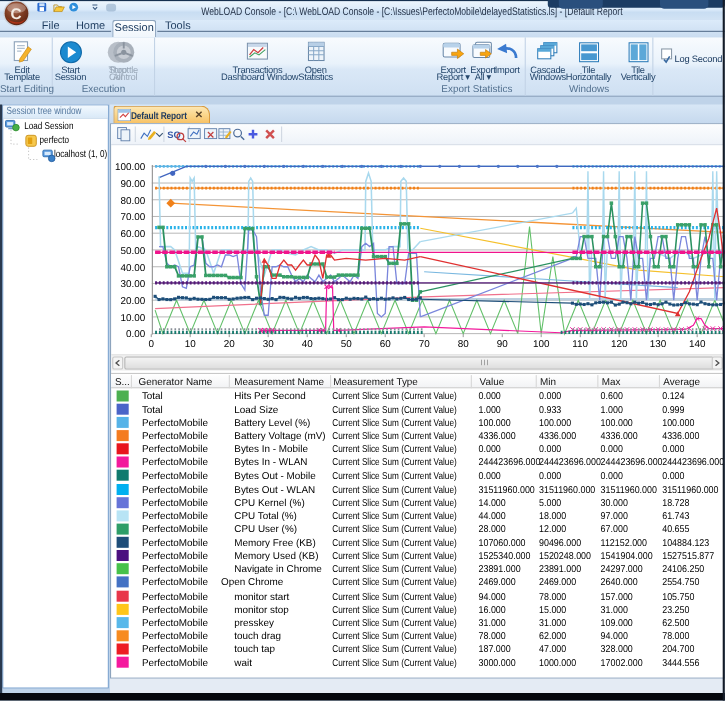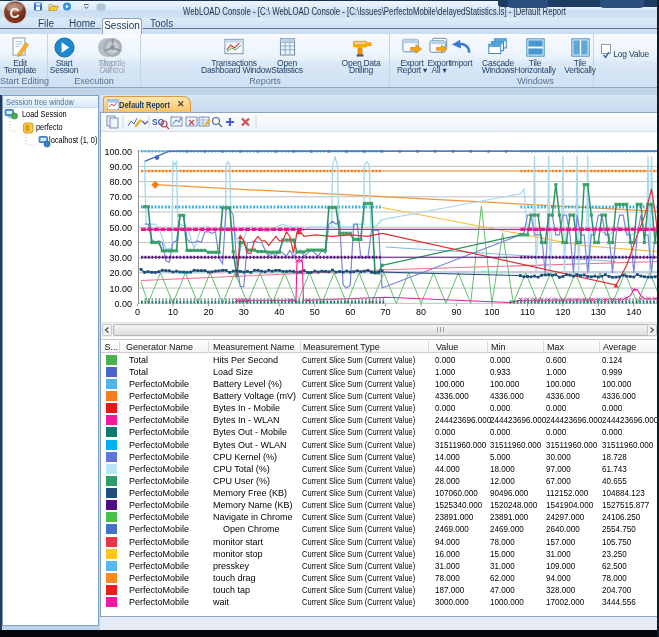--- a/index.html
+++ b/index.html
@@ -81,22 +81,22 @@
 </div>
 <div class="abs" id="sessiontab">Session</div>
 
 <div class="abs" id="ribbon">
 <div class="grp" style="left:0;width:48px">
       <div class="glabel">Start Editing</div>
     </div>
 <div class="grp" style="left:48px;width:93px">
       <div class="glabel">Execution</div>
     </div>
-<div class="grp" style="left:141px;width:249px">
-      <div class="glabel">Reports</div>
+<div class="grp" style="left:390px;width:88px">
+      <div class="glabel">Export Statistics</div>
     </div>
 <div class="grp" style="left:478px;width:116px">
       <div class="glabel">Windows</div>
     </div>
 <div class="btn" style="left:-3px;width:46px;color:#24466b"><div class="ic"><svg width="20" height="20" viewBox="0 0 20 20">
           <rect x="3" y="1" width="12" height="17" fill="#fff" stroke="#8aa0b8"></rect>
           <path d="M5.5 4.5 h7 M5.5 7 h7 M5.5 9.5 h4" stroke="#b0c0d0" stroke-width="1"></path>
           <path d="M8 16.5 L15.5 5.5 l3 2.2 L11 18.5 l-3.5 1 z" fill="#f5b32c" stroke="#c88a18" stroke-width="0.6"></path>
         </svg></div>Edit<br>Template</div>
 <div class="btn" style="left:47px;width:34px;color:#24466b"><div class="ic"><svg width="21" height="21" viewBox="0 0 22 22">
@@ -117,27 +117,20 @@
           <rect x="2" y="2" width="19" height="15" fill="#f8fafc" stroke="#7a92ac"></rect>
           <rect x="2.5" y="2.5" width="18" height="3" fill="#c8d8ea"></rect>
           <polyline points="4,13 8,8 12,11 17,6" fill="none" stroke="#d04040" stroke-width="1.2"></polyline>
           <polyline points="4,15 9,11 13,13 19,8" fill="none" stroke="#40a060" stroke-width="1"></polyline>
         </svg></div>Transactions<br>Dashboard Window</div>
 <div class="btn" style="left:267px;width:40px;color:#24466b"><div class="ic"><svg width="17" height="20" viewBox="0 0 18 20">
           <rect x="1.5" y="1" width="15" height="17.5" fill="#eef4fa" stroke="#6a88a8"></rect>
           <path d="M1.5 5 h15 M1.5 9 h15 M1.5 13 h15 M6.5 1 v17.5 M11.5 1 v17.5" stroke="#88a8c8" stroke-width="1"></path>
           <rect x="1.5" y="1" width="15" height="3.5" fill="#b8cfe6"></rect>
         </svg></div>Open<br>Statistics</div>
-<div class="btn" style="left:339px;width:44px;color:#24466b"><div class="ic"><svg width="23" height="21" viewBox="0 0 24 22">
-          <rect x="3" y="4" width="15" height="7" rx="2" fill="#f8a510"></rect>
-          <rect x="4.5" y="5" width="12" height="2.5" rx="1" fill="#fdd28a"></rect>
-          <rect x="8" y="11" width="5" height="7" fill="#e89008"></rect>
-          <rect x="18" y="5.5" width="4.5" height="4" fill="#f8a510"></rect>
-          <rect x="7" y="18" width="7" height="2.5" fill="#505860"></rect>
-        </svg></div>Open Data<br>Drilling</div>
 <div class="btn" style="left:395px;width:34px;color:#24466b"><div class="ic"><svg width="23" height="20" viewBox="0 0 24 20">
           <rect x="2" y="2" width="16" height="13" rx="1.5" fill="#f8fbfe" stroke="#6a88a8"></rect>
           <rect x="2" y="2" width="16" height="4" rx="1.5" fill="#b8d2ea"></rect>
           <path d="M10 10.5 h5.5 v-3 l6 4.5 -6 4.5 v-3 h-5.5 z" fill="#f8a510" stroke="#c07808" stroke-width="0.6"></path>
         </svg></div>Export<br>Report ▾</div>
 <div class="btn" style="left:424px;width:30px;color:#24466b"><div class="ic"><svg width="23" height="20" viewBox="0 0 24 20">
           <rect x="4.5" y="1" width="15" height="11" rx="1.5" fill="#fff" stroke="#6a88a8"></rect>
           <rect x="2" y="3.5" width="16" height="12" rx="1.5" fill="#f8fbfe" stroke="#6a88a8"></rect>
           <rect x="2" y="3.5" width="16" height="3.5" fill="#b8d2ea"></rect>
           <path d="M9 10.5 h5 v-2.5 l5.5 4 -5.5 4 v-2.5 h-5 z" fill="#f8a510" stroke="#c07808" stroke-width="0.6"></path>
@@ -160,21 +153,21 @@
           <rect x="3.5" y="12" width="15" height="6.5" fill="#4898d0"></rect>
         </svg></div>Tile<br>Horizontally</div>
 <div class="btn" style="left:558px;width:44px;color:#24466b"><div class="ic"><svg width="21" height="21" viewBox="0 0 22 22">
           <rect x="2" y="2" width="18" height="18" fill="#fff" stroke="#2a7ab8"></rect>
           <rect x="3.5" y="3.5" width="6.8" height="15" fill="#5ca8d8"></rect>
           <rect x="11.7" y="3.5" width="6.8" height="15" fill="#5ca8d8"></rect>
         </svg></div>Tile<br>Vertically</div>
 <div style="position:absolute;left:601px;top:9px;width:58px;white-space:nowrap">
 <span style="display:inline-block;width:10px;height:10px;background:#fff;border:1px solid #8a9aaa;vertical-align:-2px"><svg width="8" height="8" viewBox="0 0 10 10">
           <path d="M2 5 l2.5 3 L8.5 1.5" fill="none" stroke="#3a6aa0" stroke-width="1.8"></path>
-        </svg></span><span style="font-size:8.5px;letter-spacing:-0.2px;color:#16365c"> Log Value</span></div>
+        </svg></span><span style="font-size:8.5px;letter-spacing:-0.2px;color:#16365c"> Log Second</span></div>
 </div>
 
 <div class="abs" id="leftpanel">
 <div id="lphead"><span style="display:inline-block;transform:scaleX(0.78);transform-origin:0 0;white-space:nowrap">Session tree window</span></div>
 <div class="treerow" style="left:19px;top:12.5px">Load Session</div>
 <div class="treerow" style="left:33px;top:25.5px">perfecto</div>
 <div class="treerow" style="left:46px;top:38.8px">localhost (1, 0)</div>
 <svg class="abs" style="left:0;top:11px" width="96" height="42" viewBox="0 0 96 42">
 <path d="M7 11 v13 h8" stroke="#c0c0c0" stroke-width="0.8" stroke-dasharray="1.2 1.8" fill="none"></path>
 <path d="M23 27 v11 h8" stroke="#c0c0c0" stroke-width="0.8" stroke-dasharray="1.2 1.8" fill="none"></path>
@@ -743,41 +736,41 @@
     <div class="c" style="left:113px">Memory Free (KB)</div>
     <div class="c ct">Current Slice Sum (Current Value)</div>
 <div class="c cn" style="left:335px">107060.000</div>
     <div class="c cn" style="left:390px">90496.000</div>
     <div class="c cn" style="left:446px">112152.000</div>
     <div class="c cn" style="left:502px">104884.123</div>
   </div>
 <div class="trow" style="top:499.2px">
 <div class="sw" style="background:#4b0f7f"></div>
 <div class="c" style="left:29px">PerfectoMobile</div>
-    <div class="c" style="left:113px">Memory Name (KB)</div>
+    <div class="c" style="left:113px">Memory Used (KB)</div>
     <div class="c ct">Current Slice Sum (Current Value)</div>
 <div class="c cn" style="left:335px">1525340.000</div>
     <div class="c cn" style="left:390px">1520248.000</div>
     <div class="c cn" style="left:446px">1541904.000</div>
     <div class="c cn" style="left:502px">1527515.877</div>
   </div>
 <div class="trow" style="top:511.3px">
 <div class="sw" style="background:#46c24a"></div>
 <div class="c" style="left:29px">PerfectoMobile</div>
     <div class="c" style="left:113px">Navigate in Chrome</div>
     <div class="c ct">Current Slice Sum (Current Value)</div>
 <div class="c cn" style="left:335px">23891.000</div>
     <div class="c cn" style="left:390px">23891.000</div>
     <div class="c cn" style="left:446px">24297.000</div>
     <div class="c cn" style="left:502px">24106.250</div>
   </div>
 <div class="trow" style="top:523.4px">
 <div class="sw" style="background:#4472c4"></div>
 <div class="c" style="left:29px">PerfectoMobile</div>
-    <div class="c" style="left:123px">Open Chrome</div>
+    <div class="c" style="left:101px">Open Chrome</div>
     <div class="c ct">Current Slice Sum (Current Value)</div>
 <div class="c cn" style="left:335px">2469.000</div>
     <div class="c cn" style="left:390px">2469.000</div>
     <div class="c cn" style="left:446px">2640.000</div>
     <div class="c cn" style="left:502px">2554.750</div>
   </div>
 <div class="trow" style="top:535.6px">
 <div class="sw" style="background:#e8374a"></div>
 <div class="c" style="left:29px">PerfectoMobile</div>
     <div class="c" style="left:113px">monitor start</div>

